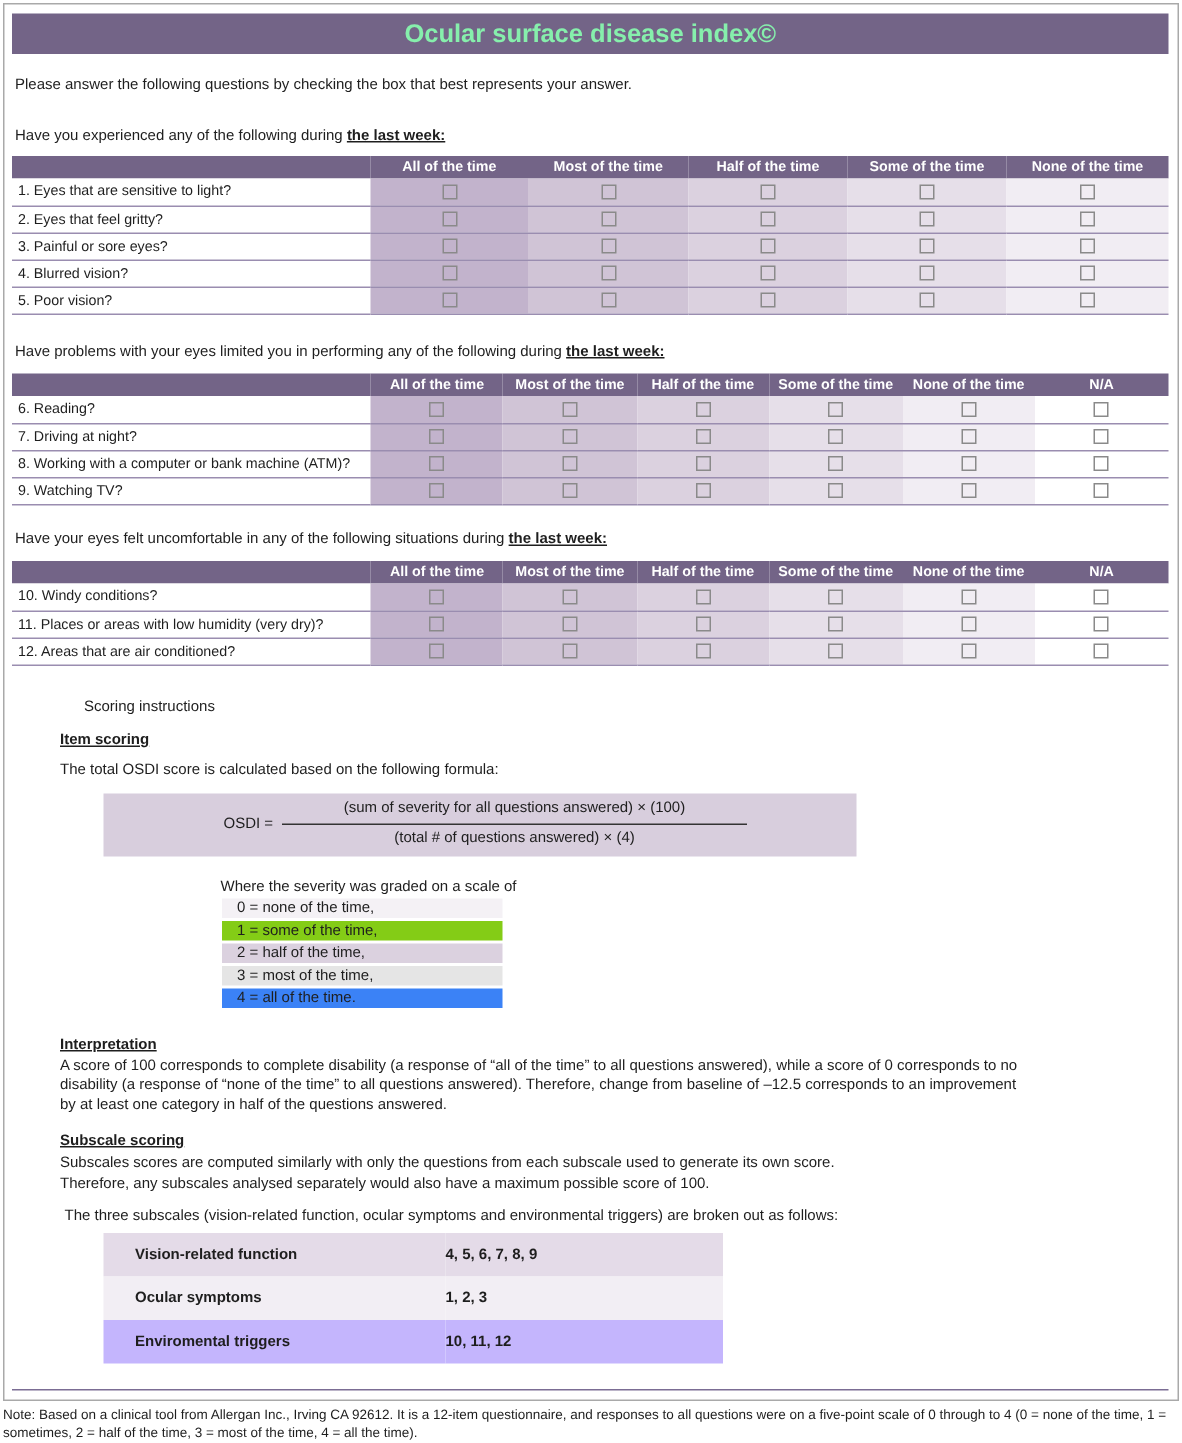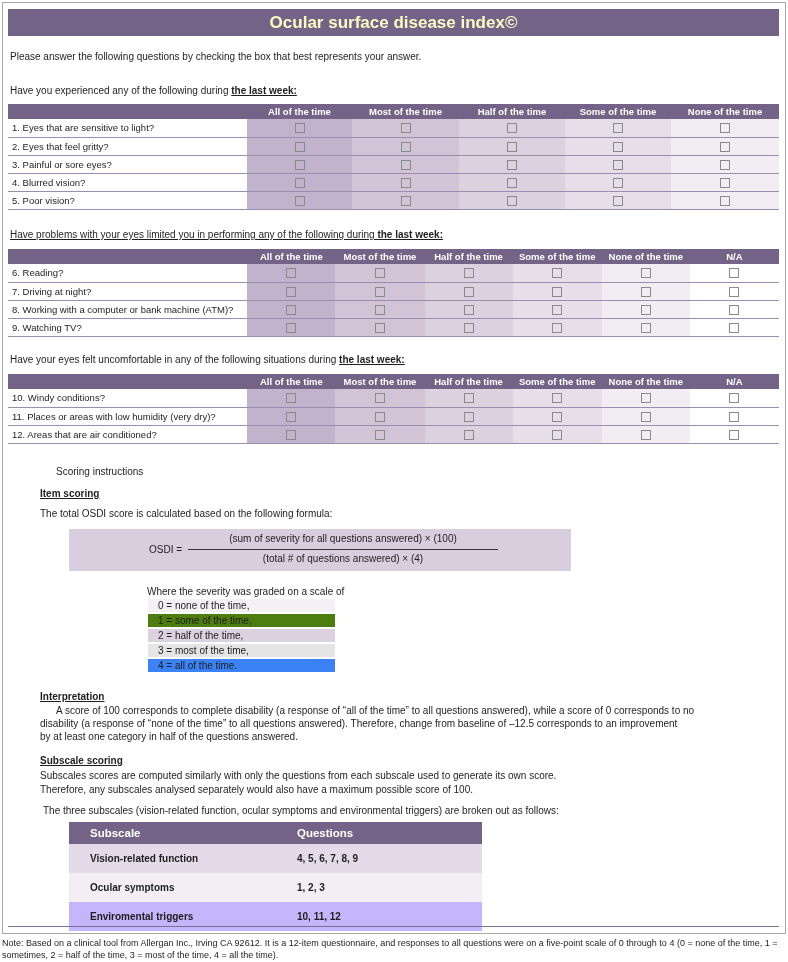--- a/index.html
+++ b/index.html
@@ -7,21 +7,21 @@
     width: 788px; height: 962px; background: #ffffff;
     font-family: "Liberation Sans", sans-serif; color: #1e1e1e;
     position: relative; overflow: hidden;
   }
   .frame {
     position: absolute; left: 2px; top: 2px; width: 784px; height: 932px;
     border: 1px solid #a9a9a9; background: #fff;
   }
   .title-bar {
     position: absolute; left: 8px; top: 9px; width: 771px; height: 27px;
-    background: #736487; color: #fef9c3; font-weight: bold; font-size: 17px;
+    background: #736487; color: #86efac; font-weight: bold; font-size: 17px;
     text-align: center; line-height: 27px;
   }
   .txt { position: absolute; font-size: 10px; line-height: 13px; white-space: nowrap; }
   .txt u, .ul { text-decoration: underline; font-weight: bold; }
   table.q {
     position: absolute; left: 8px; border-collapse: collapse; font-size: 9.5px;
     table-layout: fixed;
   }
   table.q th {
     background: #736487; color: #fff; font-weight: bold; height: 15px;
@@ -133,21 +133,21 @@
     <td class="lbl">5. Poor vision?</td>
     <td class="c1"><span class="cb"></span></td>
     <td class="c2"><span class="cb"></span></td>
     <td class="c3"><span class="cb"></span></td>
     <td class="c4"><span class="cb"></span></td>
     <td class="c5"><span class="cb"></span></td>
   </tr>
 </tbody>
   </table>
 
-<div class="txt" style="left:10px; top:228px;text-decoration:underline;">
+<div class="txt" style="left:10px; top:228px;">
   <span>Have problems with your eyes limited you in performing any of the following during </span><span class="ul">the last week:</span>
 </div>
 <table class="q" style="top:249px; width:771px;">
   <colgroup>
       <col style="width:239px">
       <col style="width:88px">
       <col style="width:89px">
       <col style="width:88px">
       <col style="width:89px">
       <col style="width:88px">
@@ -260,45 +260,41 @@
 <div class="txt" style="left:40px; top:507px;">The total OSDI score is calculated based on the following formula:</div>
 
 <div class="formula-box"></div>
 <div class="formula-label">OSDI =</div>
 <div class="formula-num">(sum of severity for all questions answered) × (100)</div>
 <div class="formula-line"></div>
 <div class="formula-den">(total # of questions answered) × (4)</div>
 
 <div class="txt" style="left:147px; top:585px;">Where the severity was graded on a scale of</div>
 <div class="sev-row" style="top:599px; background:#f4f1f5;">0 = none of the time,</div>
-<div class="sev-row" style="top:614px; background:#4d7c0f;">1 = some of the time,</div>
+<div class="sev-row" style="top:614px; background:#84cc16;">1 = some of the time,</div>
 <div class="sev-row" style="top:629px; background:#dbd1df;">2 = half of the time,</div>
 <div class="sev-row" style="top:644px; background:#e5e5e5;">3 = most of the time,</div>
 <div class="sev-row" style="top:659px; background:#3b82f6;">4 = all of the time.</div>
 
 <div class="txt ul" style="left:40px; top:690px;">Interpretation</div>
-<div class="txt" style="left:56px; top:704px;">A score of 100 corresponds to complete disability (a response of “all of the time” to all questions answered), while a score of 0 corresponds to no</div>
+<div class="txt" style="left:40px; top:704px;">A score of 100 corresponds to complete disability (a response of “all of the time” to all questions answered), while a score of 0 corresponds to no</div>
 <div class="txt" style="left:40px; top:717px;">disability (a response of “none of the time” to all questions answered). Therefore, change from baseline of –12.5 corresponds to an improvement</div>
 <div class="txt" style="left:40px; top:730px;">by at least one category in half of the questions answered.</div>
 
 <div class="txt ul" style="left:40px; top:754px;">Subscale scoring</div>
 <div class="txt" style="left:40px; top:769px;">Subscales scores are computed similarly with only the questions from each subscale used to generate its own score.</div>
 <div class="txt" style="left:40px; top:783px;">Therefore, any subscales analysed separately would also have a maximum possible score of 100.</div>
 <div class="txt" style="left:43px; top:804px;">The three subscales (vision-related function, ocular symptoms and environmental triggers) are broken out as follows:</div>
 
 <table class="sub">
   <colgroup>
       <col style="width:228px">
       <col style="width:185px">
     </colgroup>
   <tbody>
-      <tr>
-    <th>Subscale</th>
-    <th class="q">Questions</th>
-  </tr>
   <tr class="sub-r1">
     <td>Vision-related function</td>
     <td class="q">4, 5, 6, 7, 8, 9</td>
   </tr>
   <tr class="sub-r2">
     <td>Ocular symptoms</td>
     <td class="q">1, 2, 3</td>
   </tr>
   <tr class="sub-r3">
     <td>Enviromental triggers</td>

